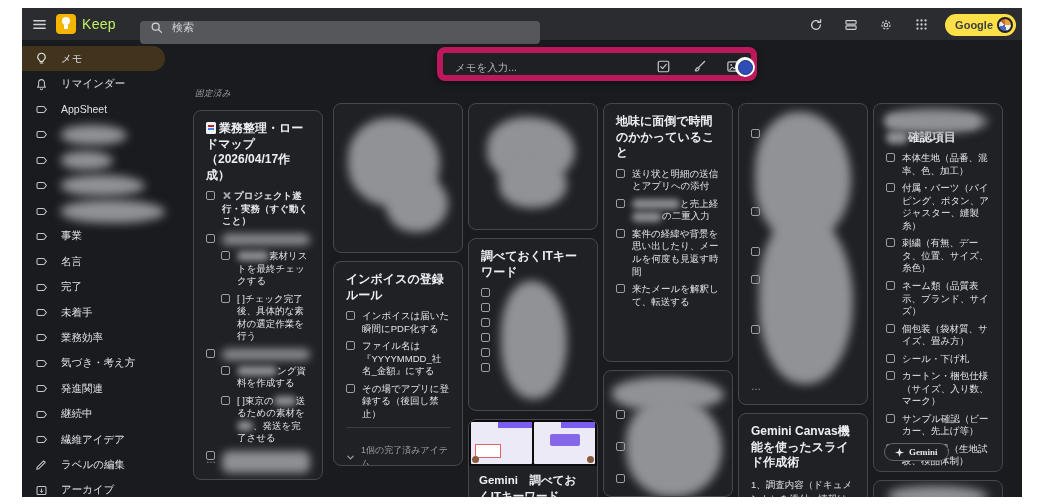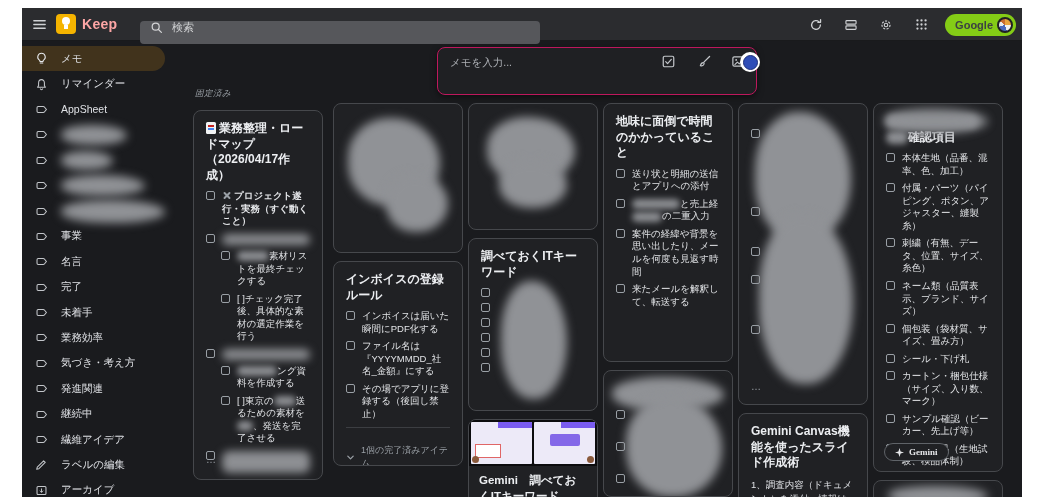--- a/index.html
+++ b/index.html
@@ -8,40 +8,40 @@
   .app { position:absolute; left:22px; top:8px; width:1000px; height:489px; background:#1a1b1e; overflow:hidden; color:#e6e7ea; }
 
   
   .topbar { position:absolute; left:0; top:0; right:0; height:33px; background:#2b2c2f; border-bottom:1px solid rgba(0,0,0,.4); }
   .iconbtn { display:inline-flex; align-items:center; justify-content:center; width:22px; height:22px; border-radius:50%; color:#cfd1d4; }
   .iconbtn svg { display:block; }
   .menu-btn { position:absolute; left:6px; top:5px; }
   .keep-logo { position:absolute; left:34px; top:6px; width:20px; height:20px; background:#f5b400; border-radius:4px; }
   .keep-logo .bulb { position:absolute; left:6px; top:3px; width:8px; height:8px; background:#fff; border-radius:50%; }
   .keep-logo .bulb-base { position:absolute; left:8px; top:11px; width:4px; height:4px; background:#fff; }
-  .app-name { position:absolute; left:60px; top:8px; font-size:14px; font-weight:bold; color:#fca5a5; letter-spacing:.3px; }
+  .app-name { position:absolute; left:60px; top:8px; font-size:14px; font-weight:normal; color:#bef264; letter-spacing:.3px; }
   .search { position:absolute; left:118px; top:13px; width:400px; height:23px; background:#56575b; border-radius:4px; display:flex; align-items:flex-start; padding:0 10px; gap:9px; }
   .search input { background:transparent; border:none; outline:none; color:#e8eaed; font-size:11px; width:100%; font-family:inherit; }
   .search input::placeholder { color:#d3d4d6; opacity:1; }
   .tb-right { position:absolute; right:6px; top:0; height:33px; display:flex; align-items:center; gap:13px; }
-  .google-pill { display:flex; align-items:center; gap:4px; background:#84cc16; border-radius:12px; padding:2px 3px 2px 10px; height:22px; }
+  .google-pill { display:flex; align-items:center; gap:4px; background:#fde047; border-radius:12px; padding:2px 3px 2px 10px; height:22px; }
   .google-pill .gtxt { font-size:11px; font-weight:bold; color:#3c4043; }
   .avatar { width:16px; height:16px; border-radius:50%; border:2px solid #202124;
             background:conic-gradient(#e8a33d 0 25%, #f1f1f1 25% 45%, #4a69bd 45% 70%, #e8eaed 70% 85%, #c96b2f 85% 100%); }
 
   
   .sidebar { position:absolute; left:0; top:33px; width:163px; bottom:0; }
   .side-item { position:relative; height:25.4px; width:143px; display:flex; align-items:center; gap:13px; padding-left:13px; border-radius:0 14px 14px 0; font-size:10.5px; color:#dfe1e5; cursor:pointer; }
   .side-item.selected { background:#41331c; }
   .side-item .sicon { color:#c3c6ca; display:inline-flex; width:13px; }
   .side-item.selected .sicon { color:#e8eaed; }
 
   
   .board { position:absolute; left:163px; top:33px; right:0; bottom:0; overflow:hidden; }
-  .composer { position:absolute; left:252px; top:6px; width:320px; height:48px; background:#1f2023; border:1px solid #be185d; border-radius:8px; box-shadow:0 2px 6px rgba(0,0,0,.5); }
+  .composer { position:absolute; left:252px; top:6px; width:320px; height:34px; background:#1f2023; border:6px solid #be185d; border-radius:8px; box-shadow:0 2px 6px rgba(0,0,0,.5); }
   .composer input { position:absolute; left:12px; top:0; height:28px; width:170px; background:transparent; border:none; outline:none; color:#e8eaed; font-size:10.5px; font-family:inherit; }
   .composer input::placeholder { color:#aeb1b6; opacity:1; }
   .comp-ic { position:absolute; top:6px; color:#c3c6ca; }
   .badge { position:absolute; top:4px; right:-4px; width:20px; height:20px; background:#fff; border-radius:50%; display:flex; align-items:center; justify-content:center; }
   .badge .inner { width:15px; height:15px; border-radius:50%; background:#2f4db7; border:1px solid #1d2f7a; }
 
   .pinned-label { position:absolute; left:10px; top:47px; font-size:8.5px; color:#9aa0a6; letter-spacing:.5px;font-style:italic; }
 
   .col { position:absolute; width:130px; top:62px; }
   .card { position:relative; background:#202124; border:1px solid #46484c; border-radius:8px; padding:10px 12px; margin-bottom:8px; overflow:hidden; cursor:pointer; }

